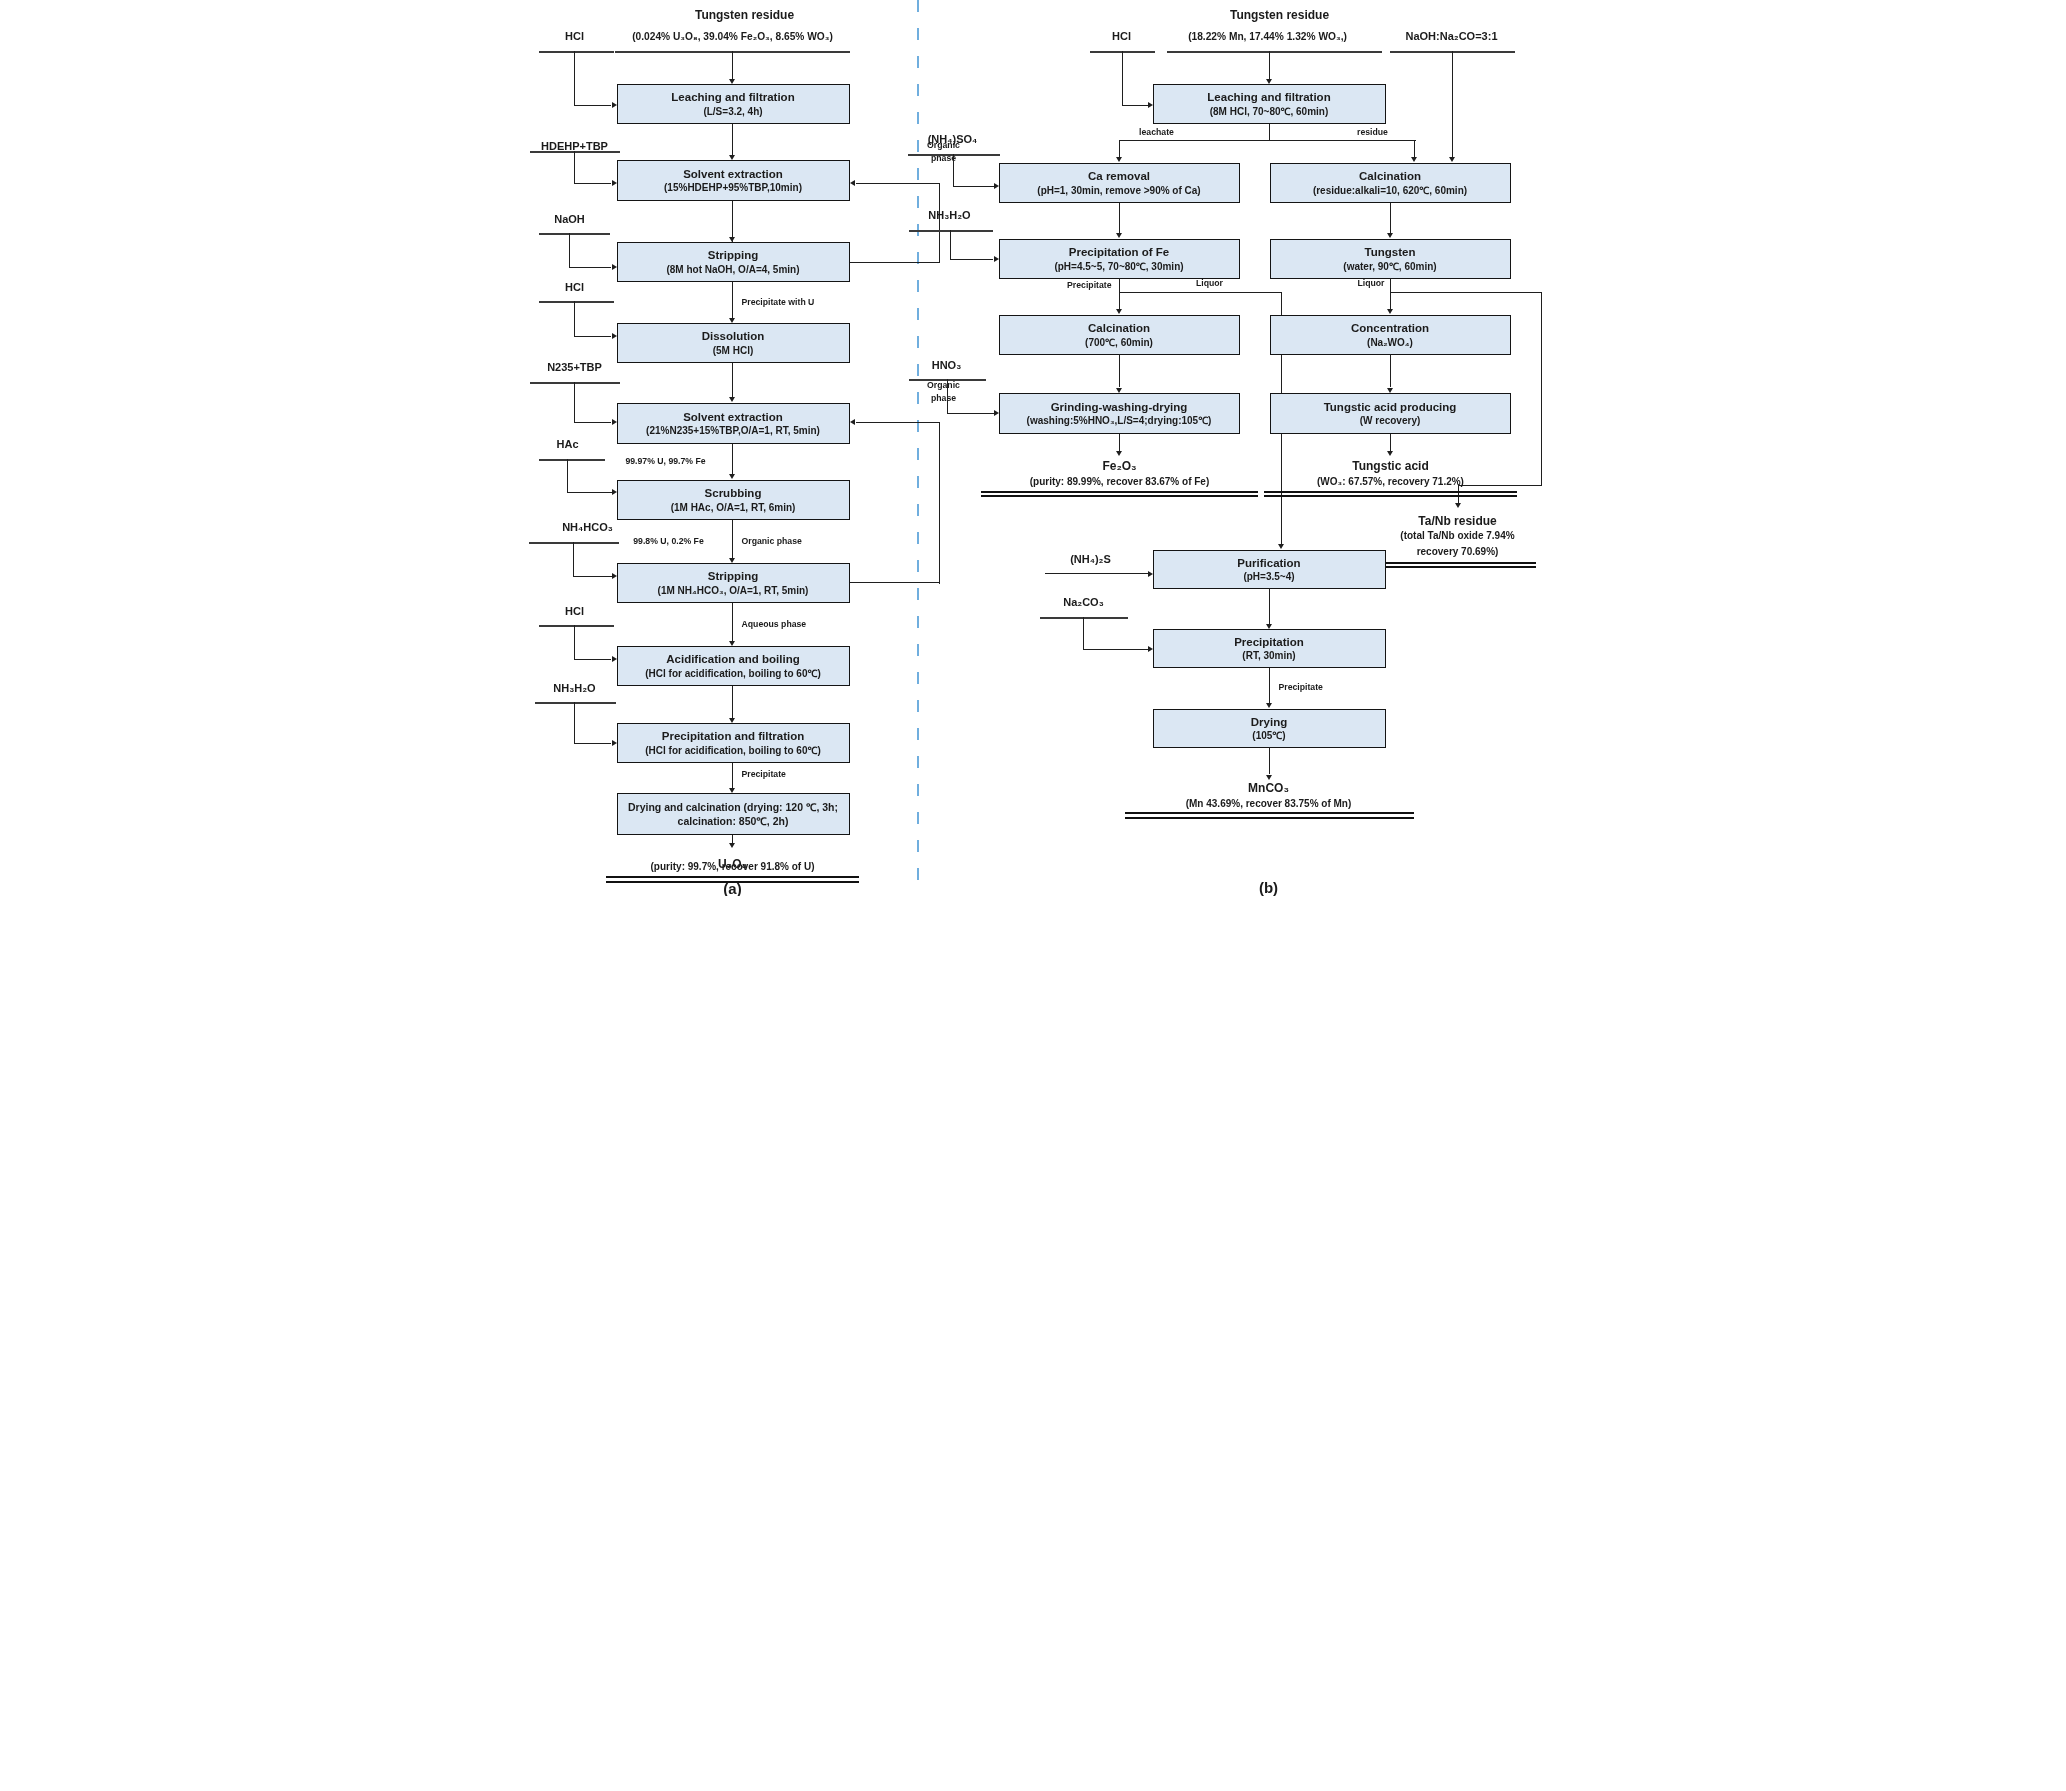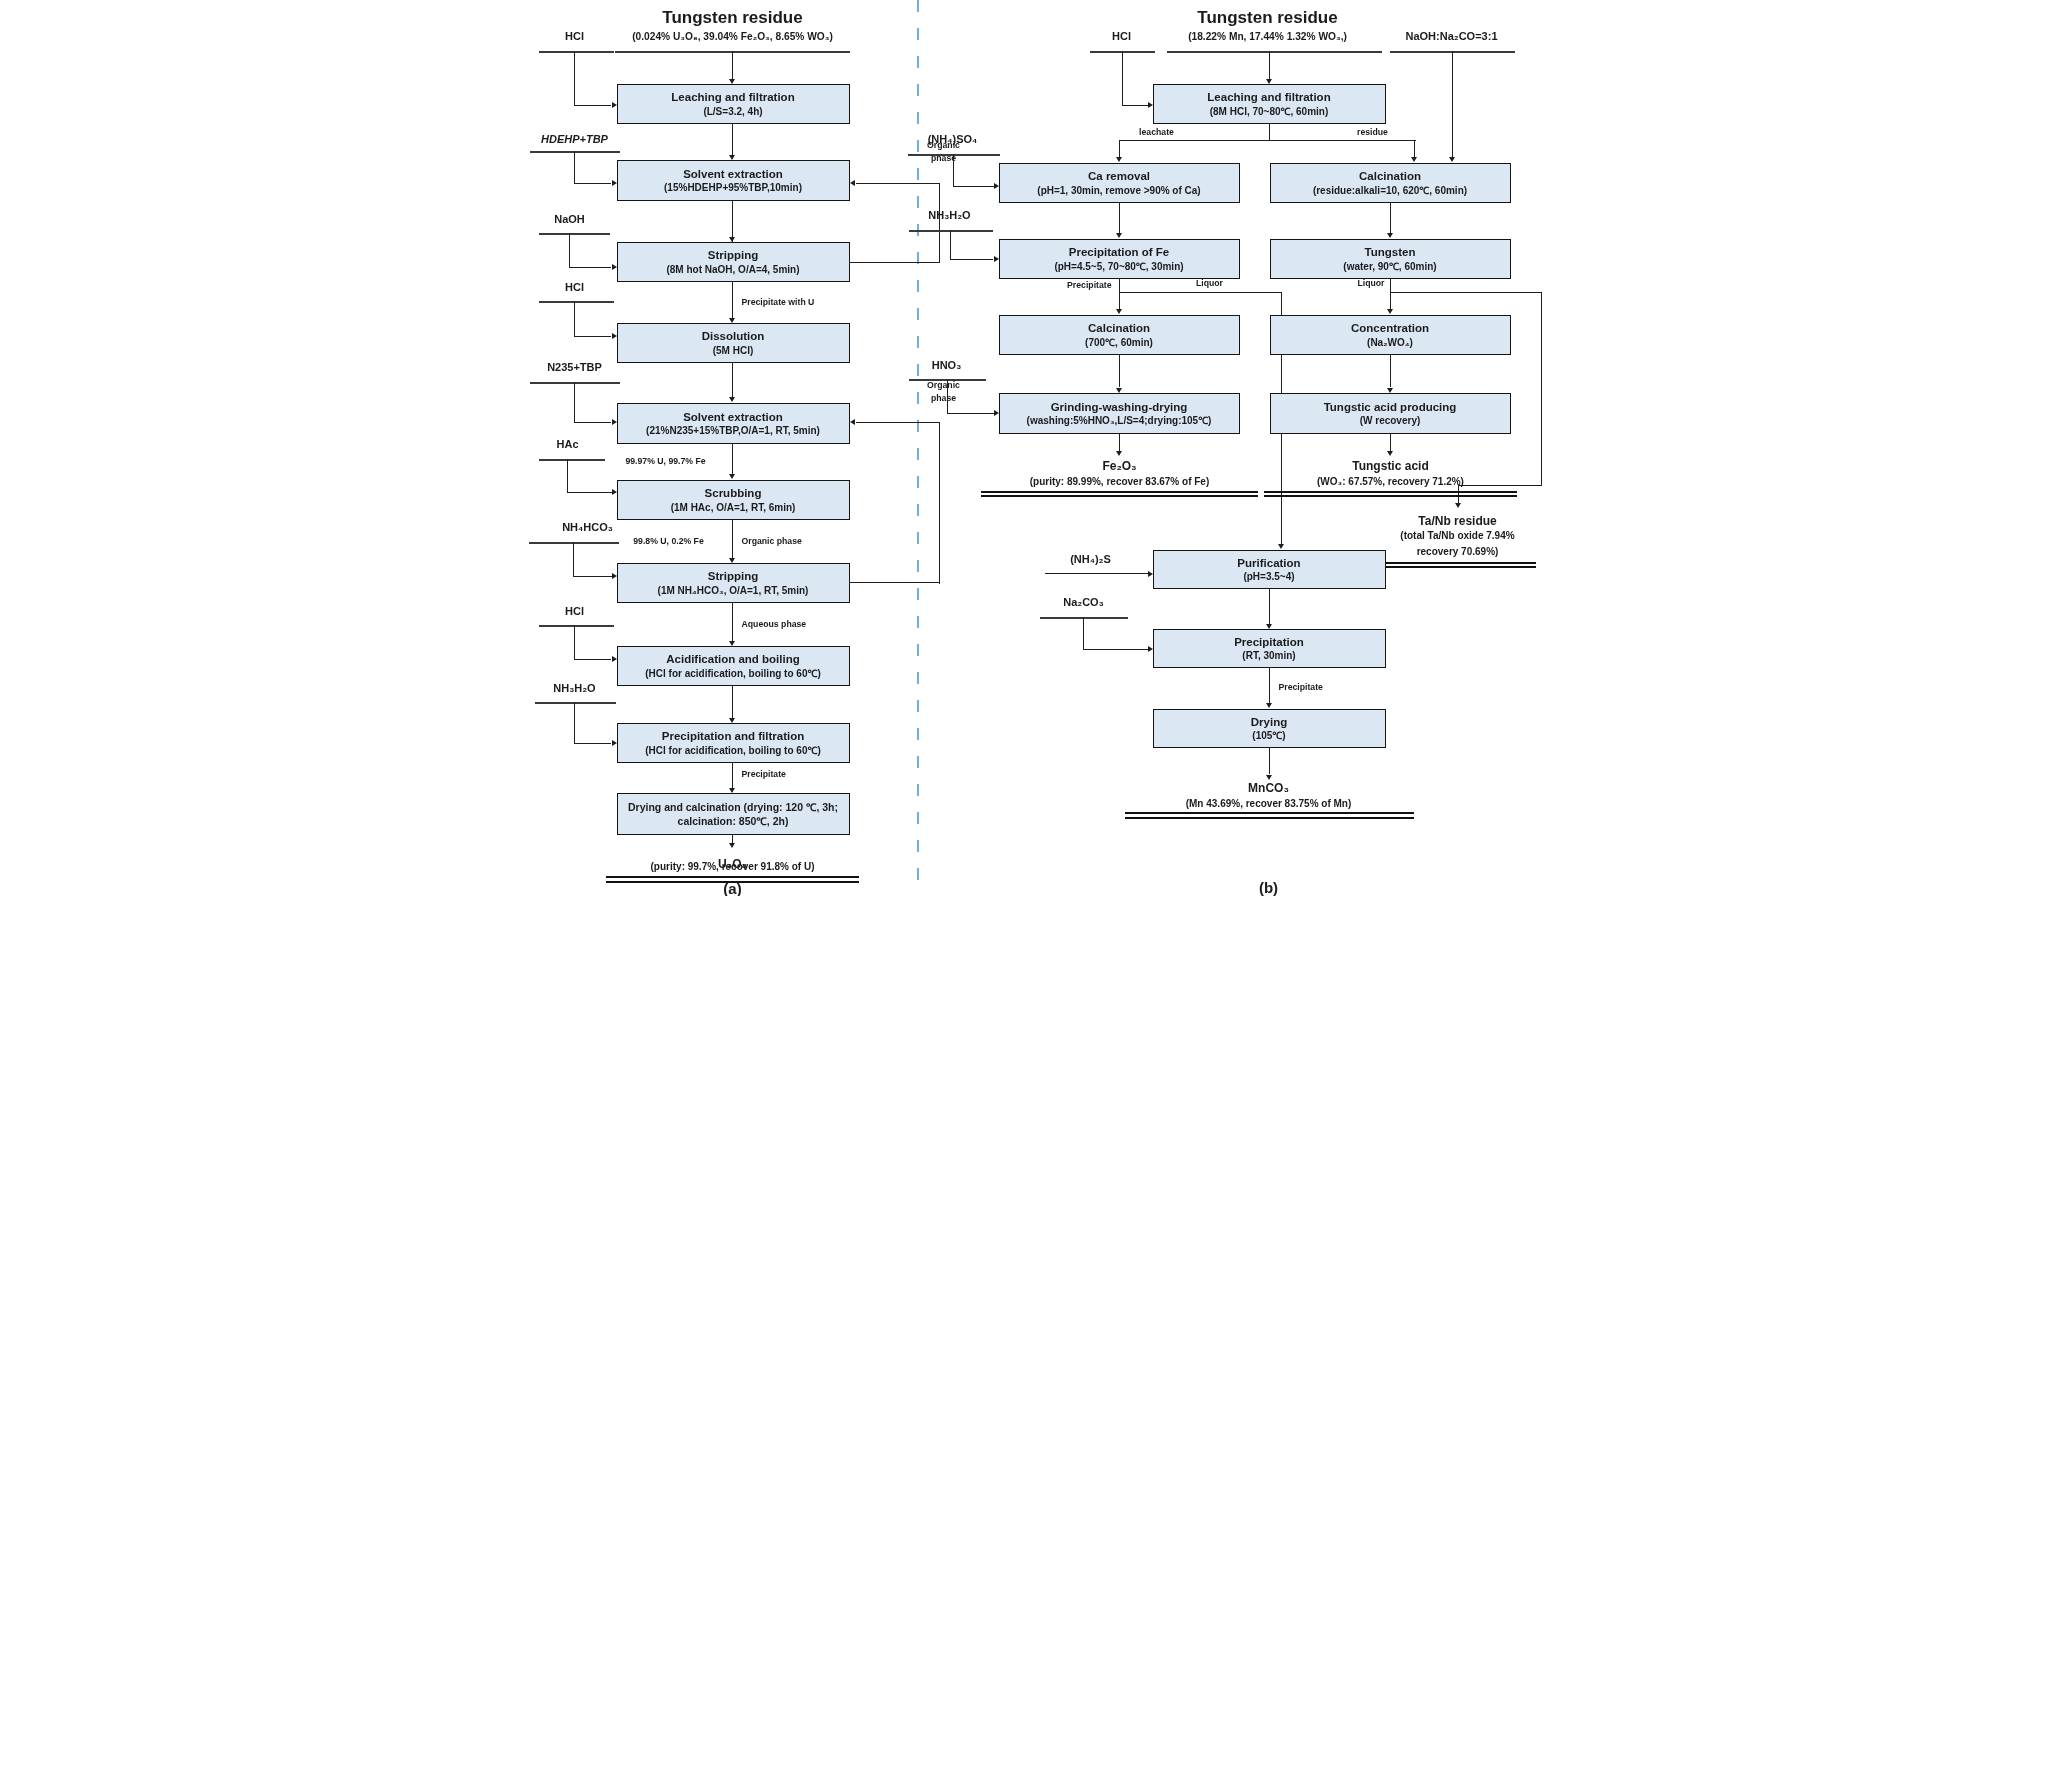--- a/index.html
+++ b/index.html
@@ -11,21 +11,21 @@
   .t2{font-size:10px;font-weight:bold;line-height:1.3;}
   .t-wrap{font-size:10.5px;font-weight:bold;line-height:1.35;padding:0 6px;}
   .vline,.hline{position:absolute;background:#1f1f1f;}
   .vline{width:1.2px;} .hline{height:1.2px;}
   .ul{position:absolute;height:1.8px;background:#3a3a3a;}
   .dul{position:absolute;height:1.8px;background:#111;}
   .td{position:absolute;width:0;height:0;border-left:3.6px solid transparent;border-right:3.6px solid transparent;border-top:5.4px solid #1f1f1f;}
   .tr{position:absolute;width:0;height:0;border-top:3.6px solid transparent;border-bottom:3.6px solid transparent;border-left:5.4px solid #1f1f1f;}
   .tl{position:absolute;width:0;height:0;border-top:3.6px solid transparent;border-bottom:3.6px solid transparent;border-right:5.4px solid #1f1f1f;}
   .lbl{position:absolute;font-weight:bold;white-space:nowrap;}
-  .ttl{font-size:17px;} .sub{font-size:10.2px;} .reag{font-size:11px;} .fl{font-size:8.7px;}
+  .ttl{font-size:12px;margin-left:12px;} .sub{font-size:10.2px;} .reag{font-size:11px;} .fl{font-size:8.7px;}
   .pname{font-size:12px;} .psub{font-size:10px;} .plabel{font-size:15px;}
   .cc{transform:translateX(-50%);} .re{transform:translateX(-100%);}
   .divider{position:absolute;left:400px;top:0;width:2.4px;height:896px;
            background:repeating-linear-gradient(to bottom,#70aede 0px,#70aede 12px,transparent 12px,transparent 28px);}
 </style>
 </head>
 <body>
 
 <div id="canvas">
 
@@ -44,21 +44,21 @@
   <div class="vline" style="left:215px;top:51px;height:28px;"></div>
   <div class="td" style="left:212px;top:79px;"></div>
 
   <div class="box" style="left:100px;top:84px;width:233px;height:40px;">
     <span class="t1">Leaching and filtration</span>
     <span class="t2">(L/S=3.2, 4h)</span>
   </div>
   <div class="vline" style="left:215px;top:124px;height:31px;"></div>
   <div class="td" style="left:212px;top:155px;"></div>
 
-  <div class="lbl reag cc" style="left:58px;top:133px;font-style:italic;">HDEHP+TBP</div>
+  <div class="lbl reag cc" style="left:58px;top:140px;">HDEHP+TBP</div>
   <div class="ul" style="left:13.3px;top:151px;width:90px;"></div>
   <div class="vline" style="left:57px;top:151px;height:32px;"></div>
   <div class="hline" style="left:57px;top:183px;width:37px;"></div>
   <div class="tr" style="left:95px;top:180px;"></div>
 
   <div class="box" style="left:100px;top:160px;width:233px;height:41px;">
     <span class="t1">Solvent extraction</span>
     <span class="t2">(15%HDEHP+95%TBP,10min)</span>
   </div>
   <div class="vline" style="left:215px;top:201px;height:41px;"></div>

